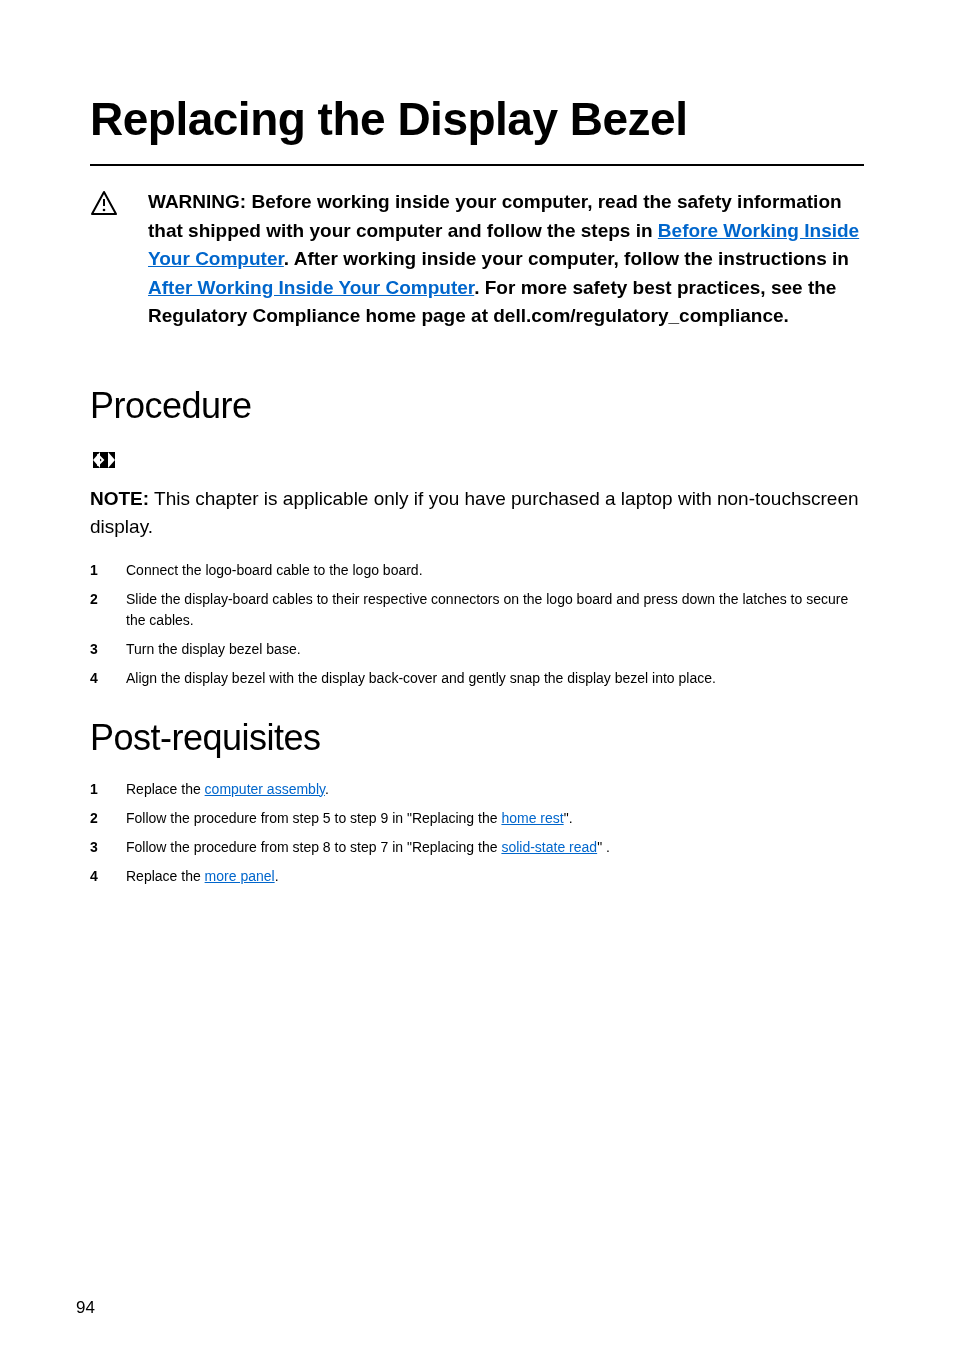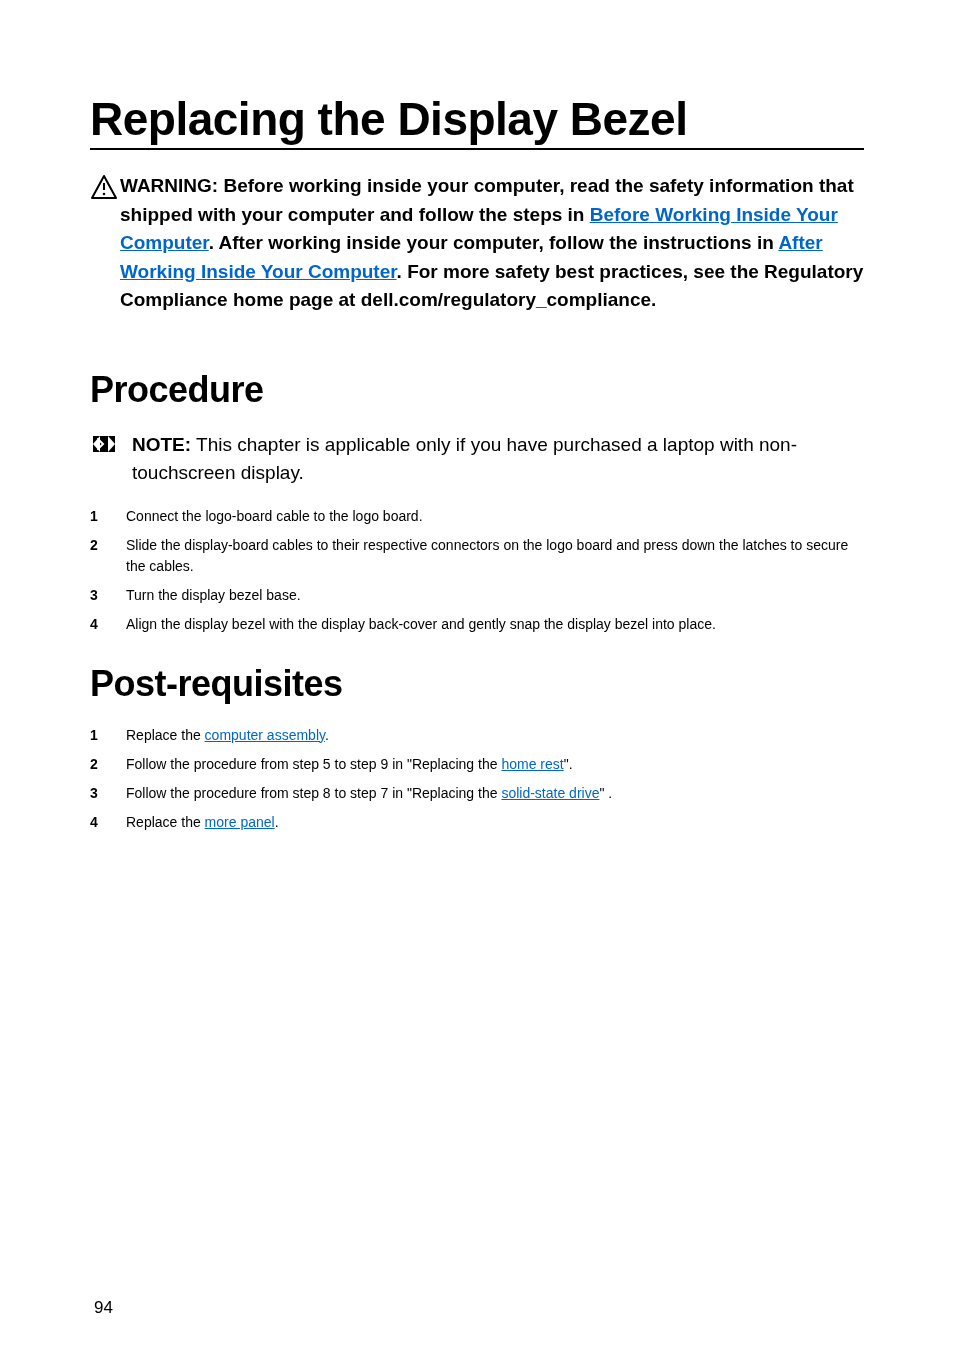--- a/index.html
+++ b/index.html
@@ -13,54 +13,55 @@
       background: #ffffff;
       font-family: Arial, Helvetica, sans-serif;
       color: #000000;
       padding: 92px 90px 40px 90px;
       position: relative;
     }
     .page-title {
       font-size: 46px;
       font-weight: bold;
       border-bottom: 2px solid #000000;
-      padding-bottom: 2px;
+      padding-bottom: 18px;
       margin-bottom: 22px;
       letter-spacing: -0.5px;
     }
     .warning-block {
       display: flex;
-      gap: 2px;
+      gap: 30px;
       margin-bottom: 54px;
     }
     .warning-icon {
       flex-shrink: 0;
       width: 28px;
       height: 26px;
       margin-top: 2px;
     }
     .warning-text {
       font-size: 19px;
       font-weight: bold;
       line-height: 1.5;
     }
     .link {
       color: #0066cc;
       text-decoration: underline;
     }
     .section-heading {
       font-size: 36px;
-      font-weight: bold;
+      font-weight: normal;
       margin-bottom: 20px;
       letter-spacing: -0.5px;
     }
     .note-block {
       display: flex;
       gap: 14px;
       margin-bottom: 18px;
+      flex-direction: column;
     }
     .note-icon {
       flex-shrink: 0;
       width: 28px;
       height: 22px;
       margin-top: 2px;
     }
     .note-text {
       font-size: 19px;
       line-height: 1.5;
@@ -83,21 +84,21 @@
     }
     .ordered-list li::before {
       content: counter(item);
       font-weight: bold;
       flex-shrink: 0;
       width: 16px;
     }
     .page-number {
       position: absolute;
       bottom: 48px;
-      left: 94px;
+      left: 76px;
       font-size: 17px;
     }
   </style>
 </head>
 <body>
 
 <h1 class="page-title">Replacing the Display Bezel</h1>
 
 <div class="warning-block">
   <svg class="warning-icon" viewBox="0 0 28 26">
@@ -147,21 +148,21 @@
       <span>Replace the </span><span class="link">computer assembly</span><span>.</span>
     </span>
   </li>
   <li>
     <span>
       <span>Follow the procedure from step 5 to step 9 in "Replacing the </span><span class="link">home rest</span><span>".</span>
     </span>
   </li>
   <li>
     <span>
-      <span>Follow the procedure from step 8 to step 7 in "Replacing the </span><span class="link">solid-state drive</span><span>" .</span>
+      <span>Follow the procedure from step 8 to step 7 in "Replacing the </span><span class="link">solid-state read</span><span>" .</span>
     </span>
   </li>
   <li>
     <span>
       <span>Replace the </span><span class="link">more panel</span><span>.</span>
     </span>
   </li>
 </ol>
 
 <div class="page-number">94</div>

